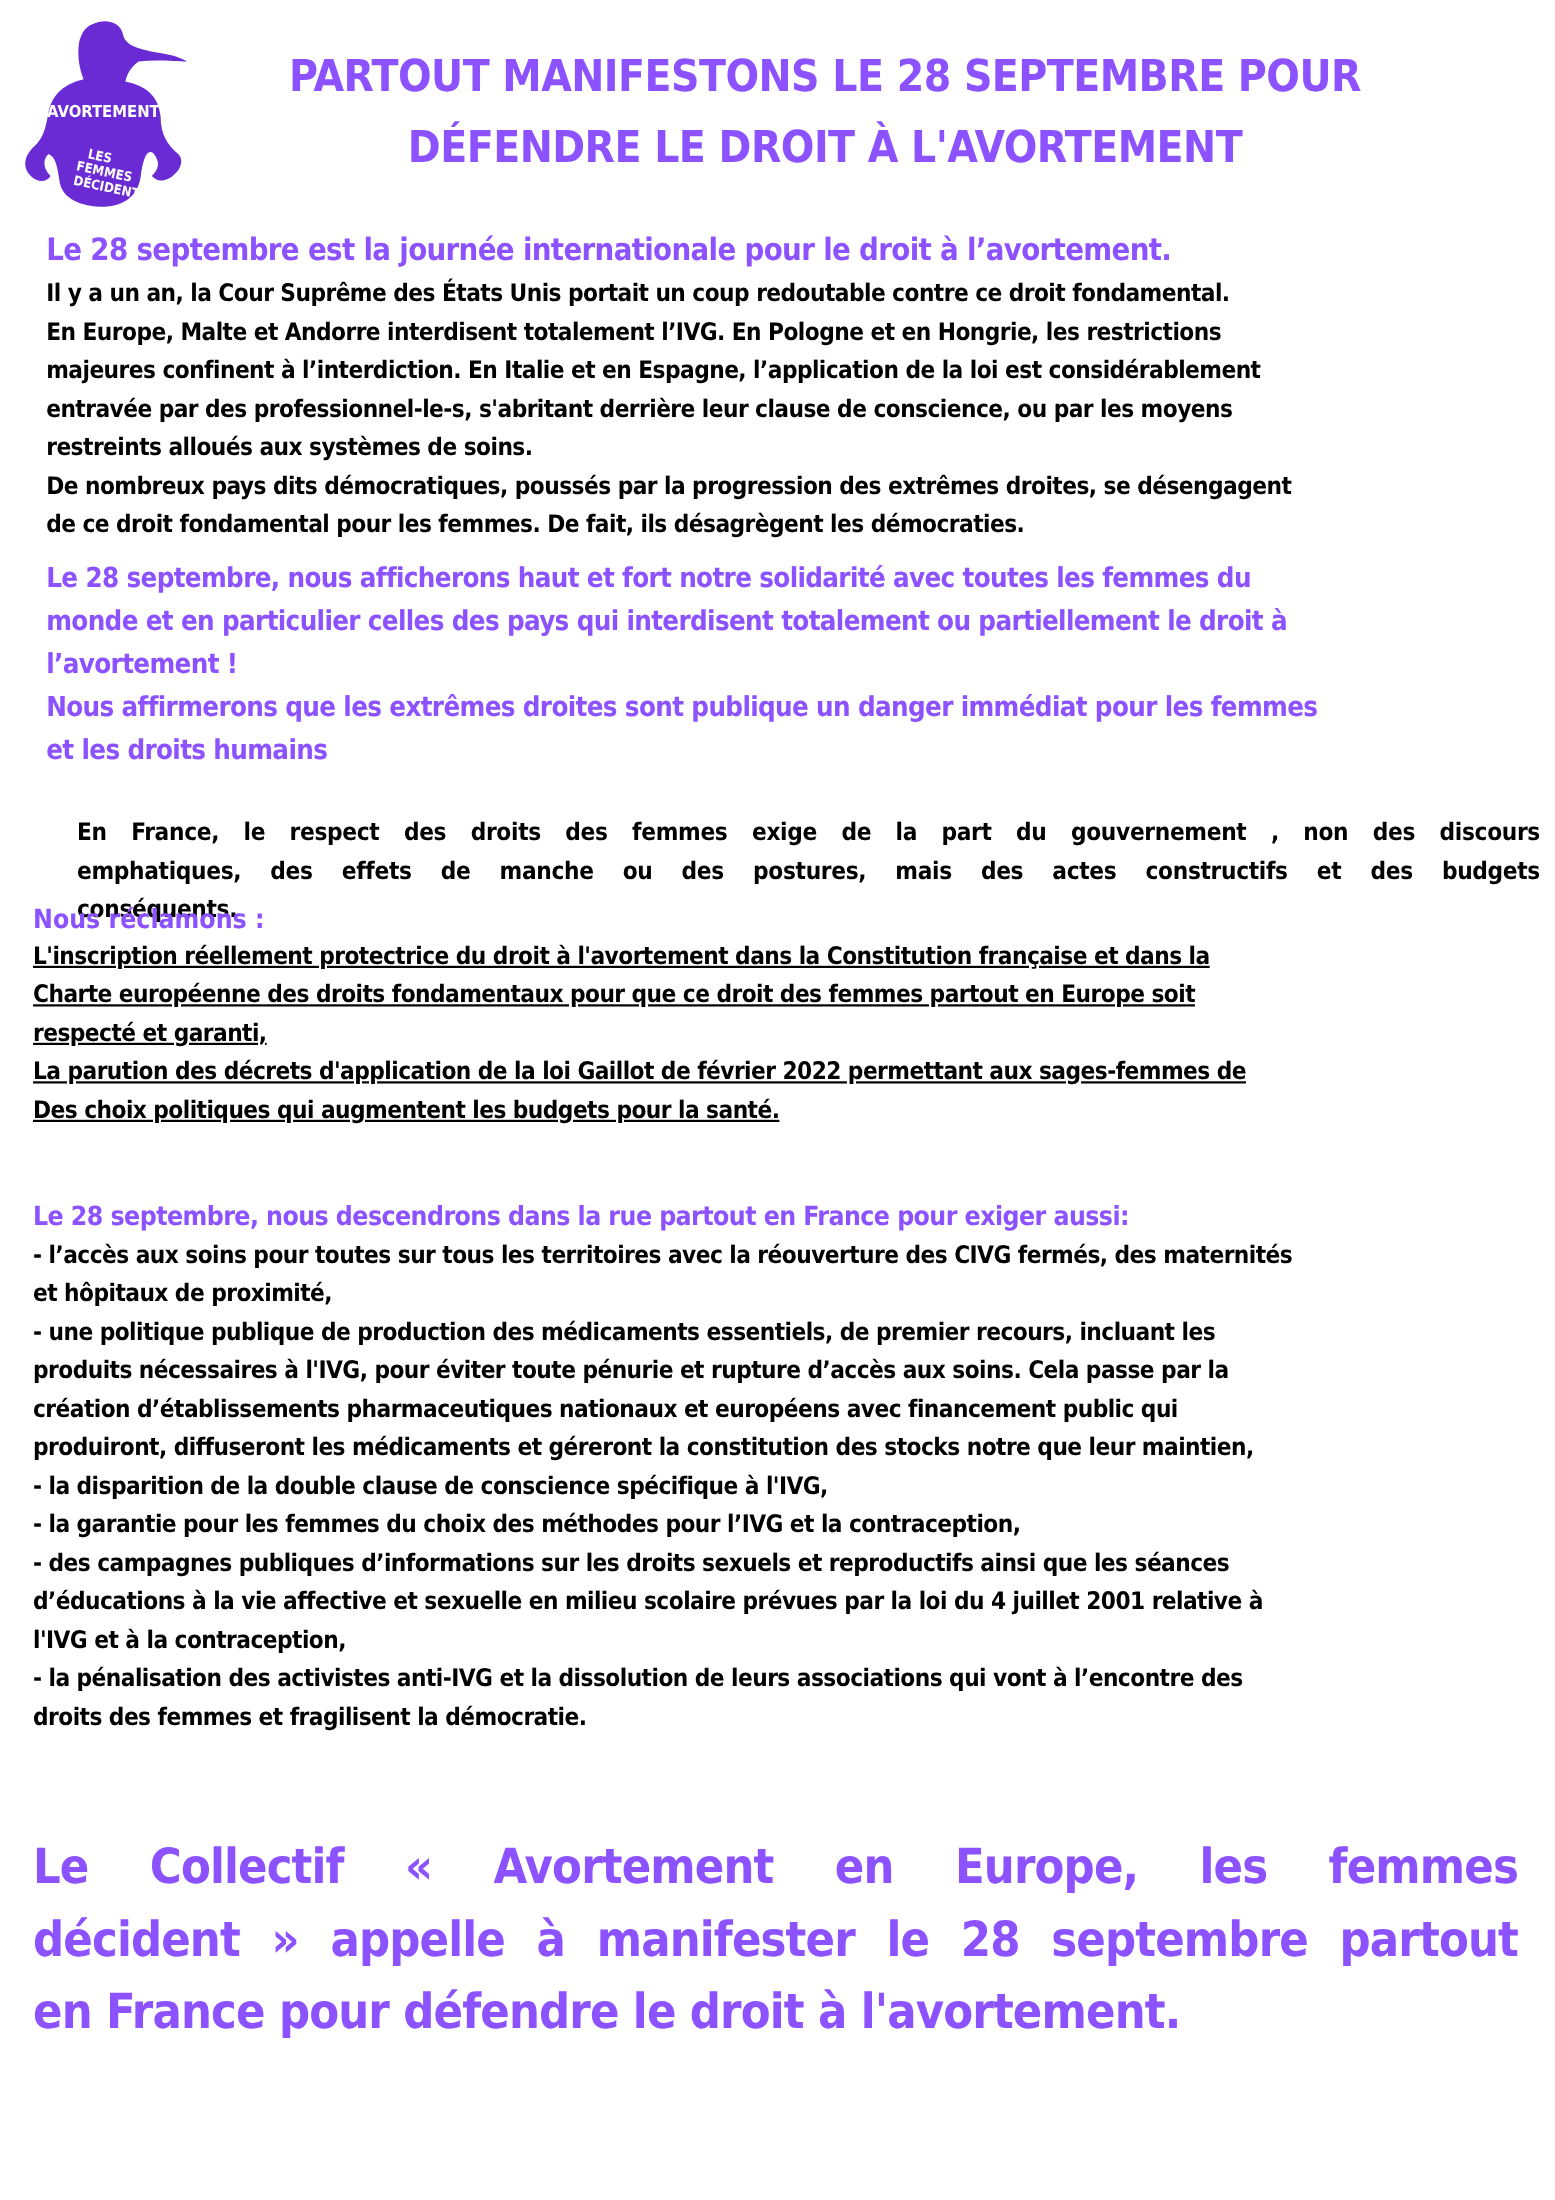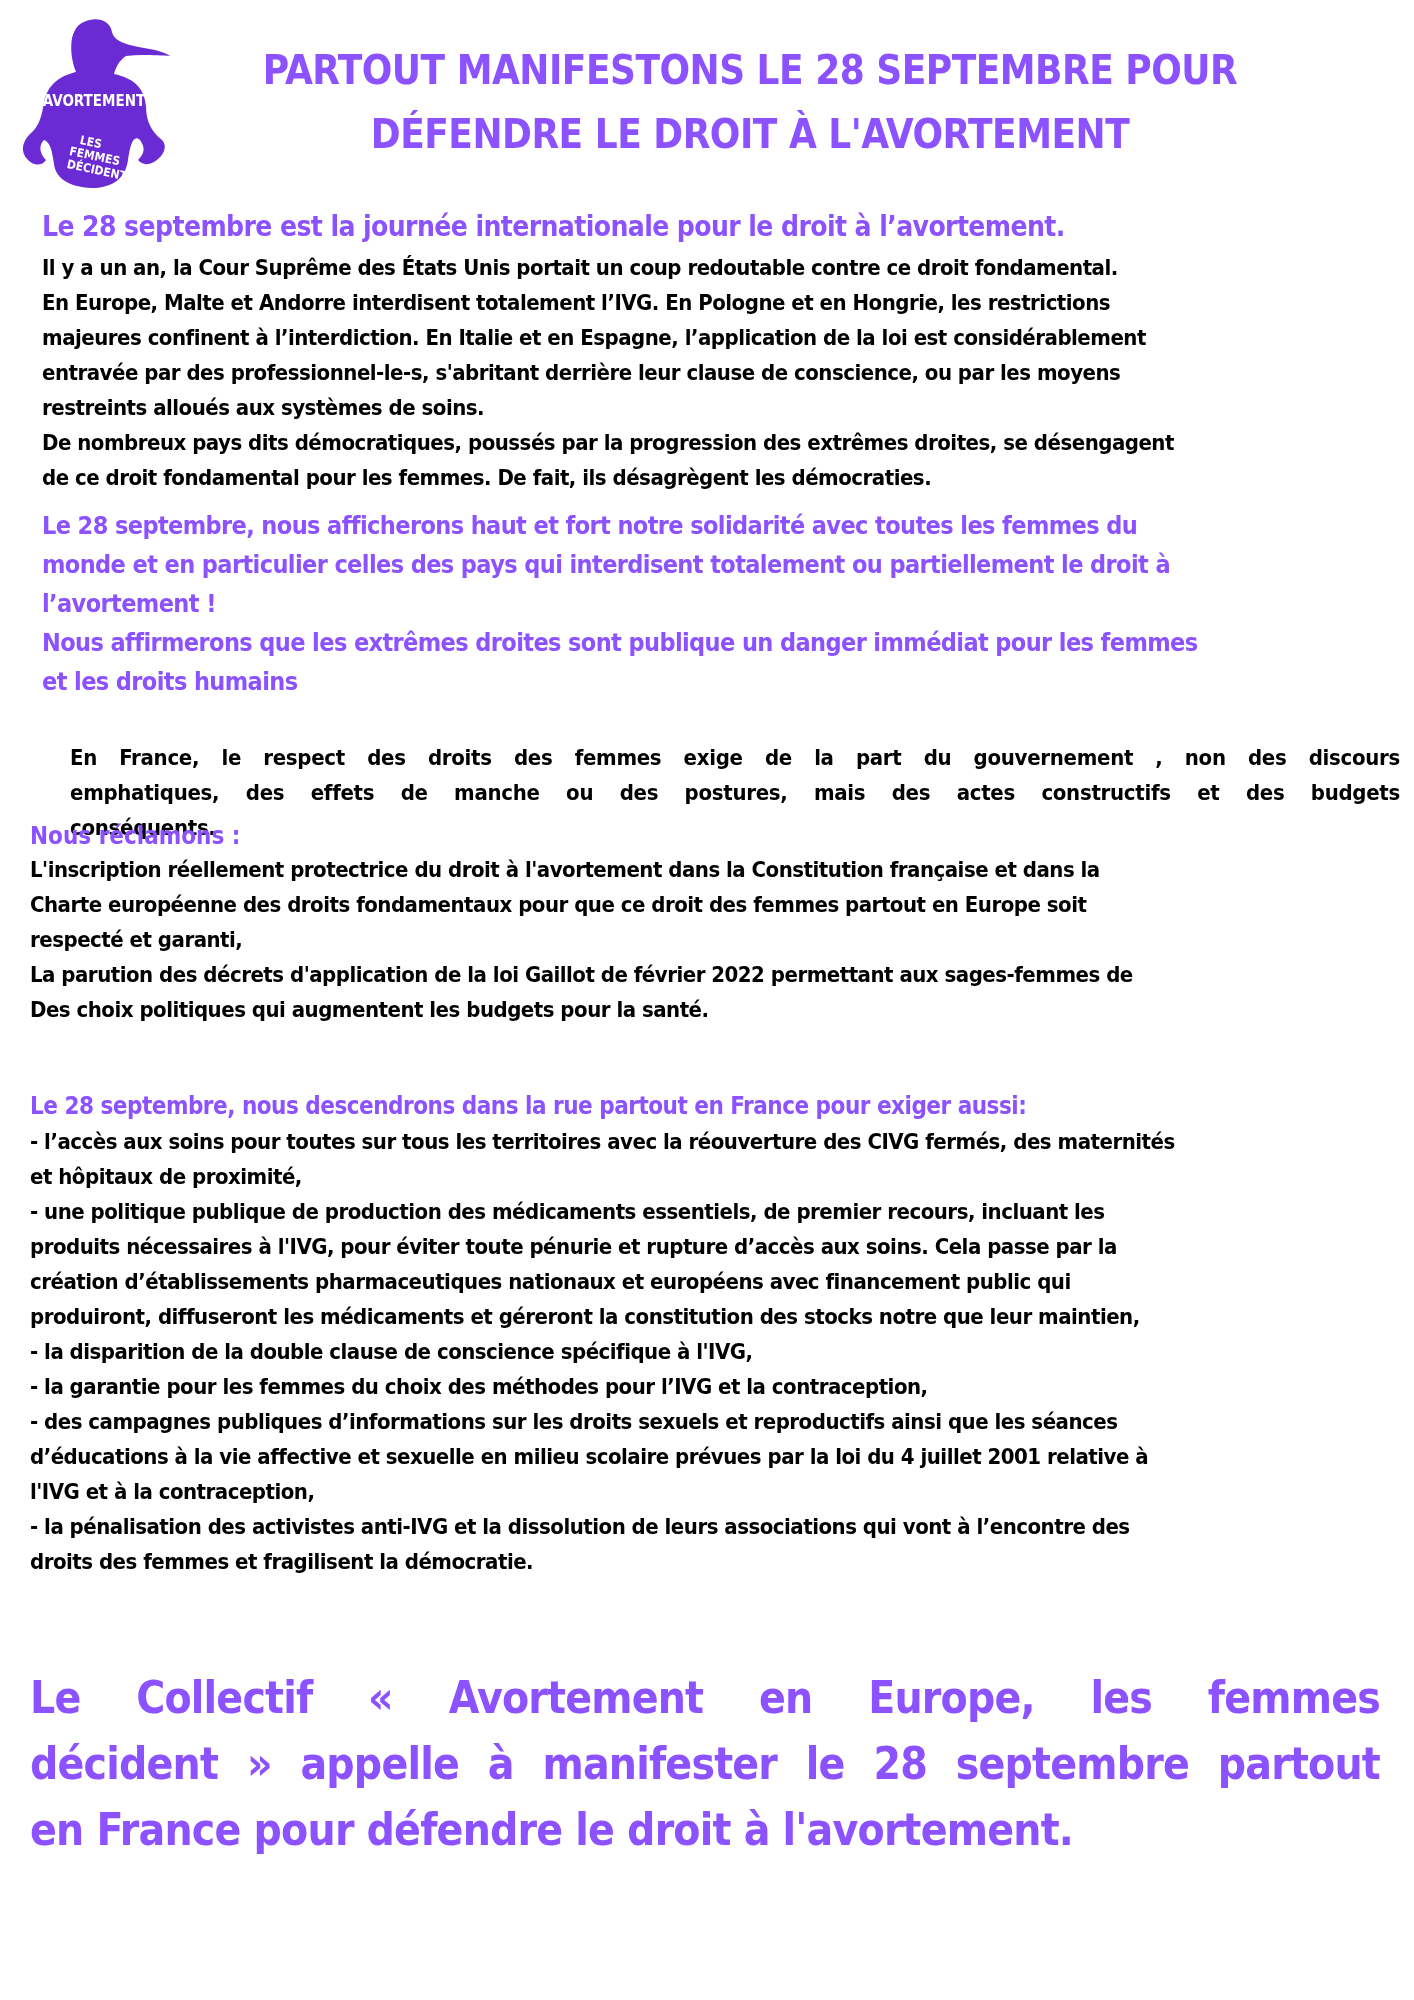--- a/index.html
+++ b/index.html
@@ -14,21 +14,21 @@
   .purple { color: #8c52ff; }
   .intro-h { left: 42px; top: 205px; font-size: 28px; line-height: 44px; white-space: nowrap; letter-spacing: -0.6px; }
   .p1 { left: 42px; top: 250px; width: 1360px; font-size: 22px; line-height: 35px; letter-spacing: -0.5px; }
   .p1 div { white-space: nowrap; }
   .p2 { left: 42px; top: 506px; width: 1360px; font-size: 25px; line-height: 39px; letter-spacing: -0.6px; }
   .p2 div { white-space: nowrap; }
   .p3 { left: 42px; top: 740px; width: 1330px; font-size: 22px; line-height: 35px; letter-spacing: -0.3px; margin-left: 28px; }
   .p3 .j { text-align: justify; text-align-last: justify; }
   .reclam-h { left: 30px; top: 818px; font-size: 24px; line-height: 36px; }
   .reclam { left: 30px; top: 852px; width: 1370px; font-size: 22px; line-height: 35px; letter-spacing: -0.5px; }
-  .reclam div { white-space: nowrap; }
+  .reclam div { white-space: nowrap; text-decoration: underline; }
   .exiger-h { left: 30px; top: 1088px; font-size: 24px; line-height: 36px; white-space: nowrap; letter-spacing: -0.5px; }
   .exiger { left: 30px; top: 1124px; width: 1380px; font-size: 22px; line-height: 35px; letter-spacing: -0.5px; }
   .exiger div { white-space: nowrap; }
   .closing { left: 30px; top: 1645px; width: 1350px; font-size: 44px; line-height: 66px; letter-spacing: -0.8px; margin-top: 20px; }
   .closing .j { text-align: justify; text-align-last: justify; }
   .closing .nj { white-space: nowrap; }
   .logo-text { font-family: "DejaVu Sans Condensed", "Liberation Sans Narrow", sans-serif; font-weight: bold; fill: #fff; }
 </style>
 </head>
 <body>

